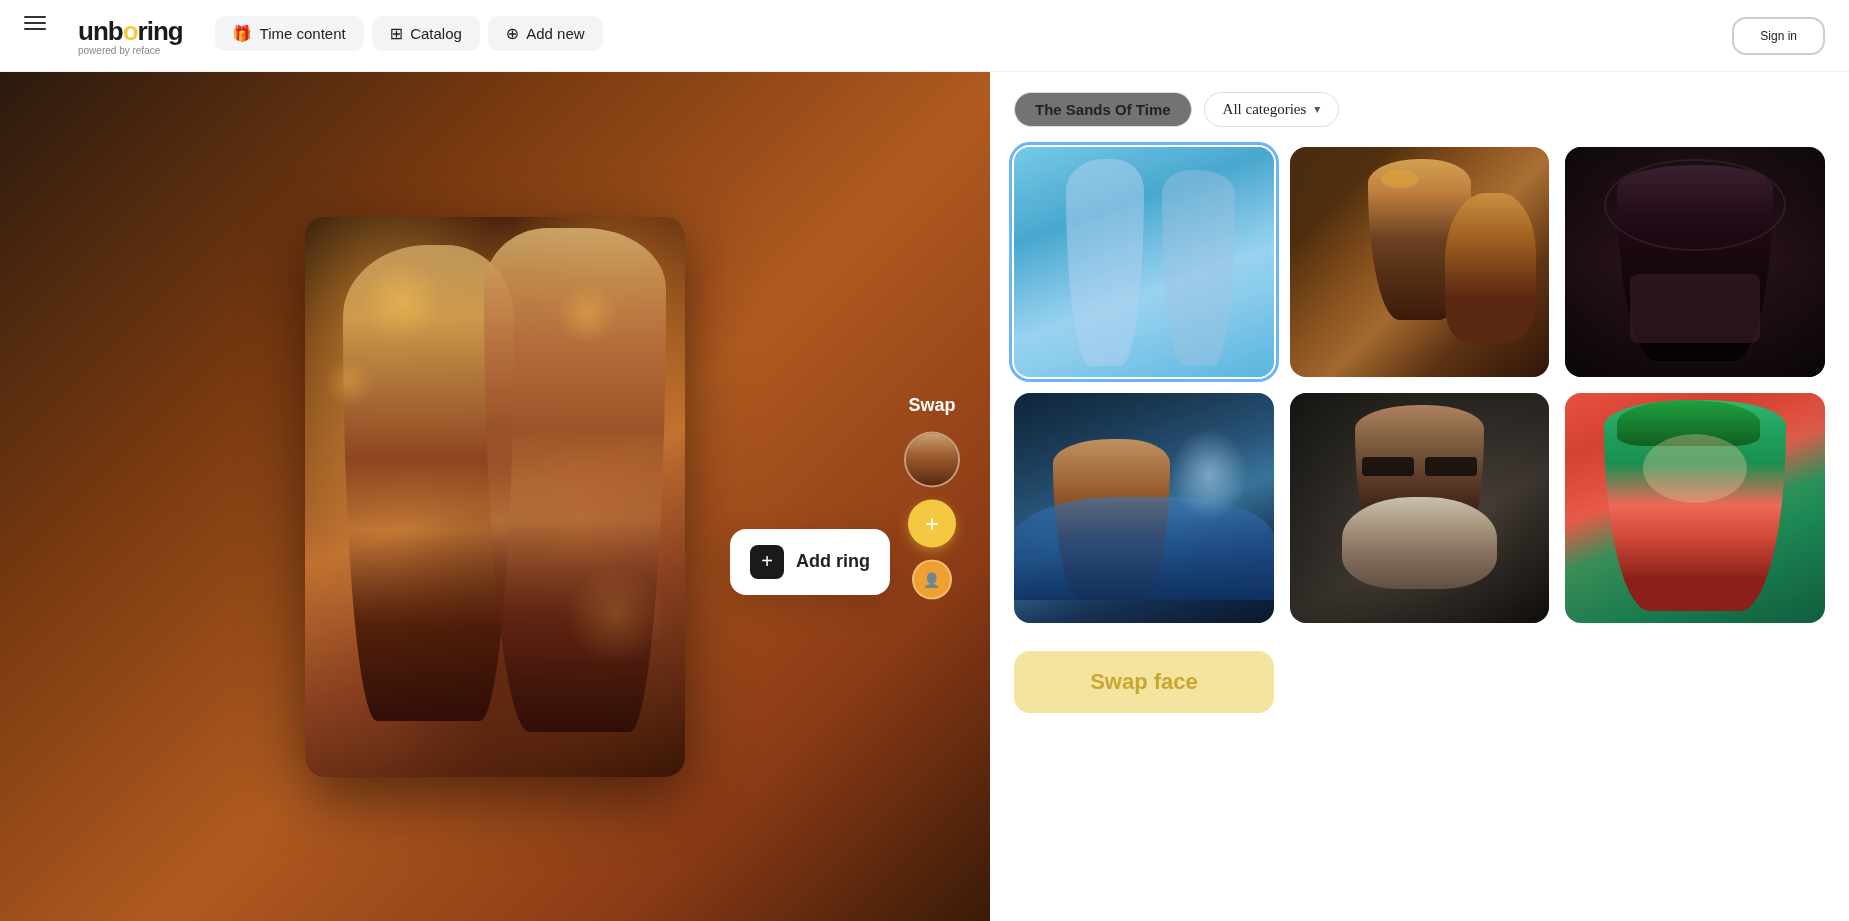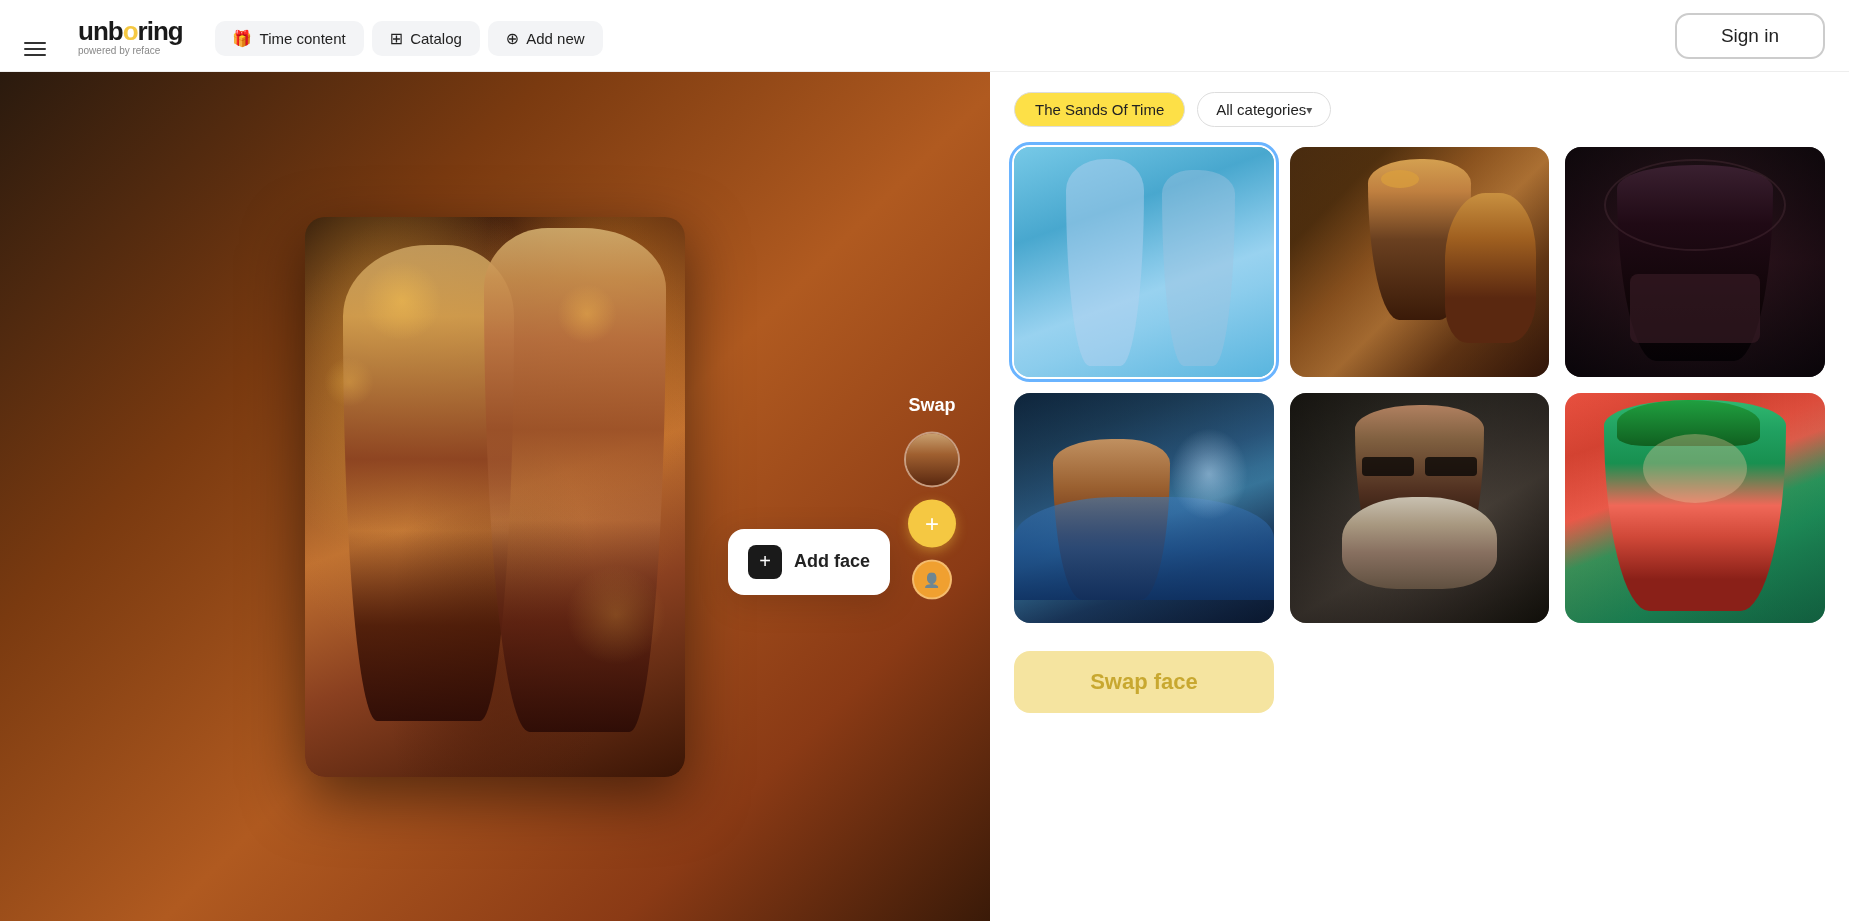--- a/index.html
+++ b/index.html
@@ -10,21 +10,21 @@
       display: flex;
       align-items: center;
       padding: 12px 24px;
       background: #fff;
       border-bottom: 1px solid #eee;
       height: 72px;
       gap: 32px;
       position: relative;
       z-index: 10;
     }
-    .header-left { display: flex; align-items: flex-end; gap: 32px; }
+    .header-left { display: flex; align-items: flex-start; gap: 32px; }
     .menu-icon { cursor: pointer; display: flex; flex-direction: column; gap: 4px; }
     .menu-icon span { display: block; width: 22px; height: 2px; background: #333; border-radius: 2px; }
     .logo { display: flex; flex-direction: column; }
     .logo-text { font-size: 26px; font-weight: 800; color: #1a1a1a; letter-spacing: -1px; }
     .logo-text span { color: #f5c842; }
     .logo-sub { font-size: 10px; color: #888; margin-top: -2px; }
     .nav-items { display: flex; align-items: center; gap: 8px; }
     .nav-btn {
       display: flex; align-items: center; gap: 7px;
       padding: 8px 18px;
@@ -32,25 +32,25 @@
       border: none;
       background: #f3f4f6;
       font-size: 15px;
       font-weight: 500;
       color: #222;
       cursor: pointer;
     }
     .nav-icon { font-size: 16px; }
     .header-right { margin-left: auto; }
     .sign-in-btn {
-      padding: 10px 44px;
+      padding: 10px 26px;
       border: 2px solid #ccc;
       border-radius: 14px;
       background: #fff;
-      font-size: 19px;
+      font-size: 12px;
       font-weight: 500;
       cursor: pointer;
       color: #222;
     }
 
     
     .main-content {
       display: flex;
       flex: 1;
       overflow: hidden;
@@ -233,37 +233,38 @@
     
     .filter-row {
       display: flex;
       align-items: center;
       gap: 12px;
     }
     .filter-tag {
       padding: 8px 20px;
       border-radius: 24px;
       border: 1.5px solid #ddd;
-      background: #fde047;
+      background: #737373;
       font-size: 15px;
-      font-weight: 400;
+      font-weight: 700;
       color: #222;
       cursor: pointer;
     }
     .category-select {
       display: flex;
       align-items: center;
-      gap: 0;
+      gap: 8px;
       padding: 8px 18px;
       border-radius: 24px;
       border: 1.5px solid #ddd;
       background: #fff;
       font-size: 15px;
       color: #222;
       cursor: pointer;
+      font-family: Liberation Serif, serif;
     }
     .chevron-down { font-size: 12px; color: #555; }
 
     
     .image-grid {
       display: grid;
       grid-template-columns: repeat(3, 1fr);
       gap: 16px;
     }
     .grid-item {
@@ -387,21 +388,21 @@
       <button class="add-face-btn">+</button>
       <div class="second-face">
         <span style="font-size:14px;color:rgba(255,255,255,0.6);">👤</span>
       </div>
     </div>
 
     <div class="add-face-popup" style="right:100px;top:55%;">
       <button class="add-face-popup-btn">
         <span>+</span>
       </button>
-      <span class="add-face-popup-text">Add face</span>
+      <span class="add-face-popup-text">Add ring</span>
     </div>
   </div>
 
   <div class="right-panel">
 
     <div class="filter-row">
       <div class="filter-tag">The Sands Of Time</div>
       <div class="category-select">
         <span>All categories</span>
         <span class="chevron-down">▾</span>

